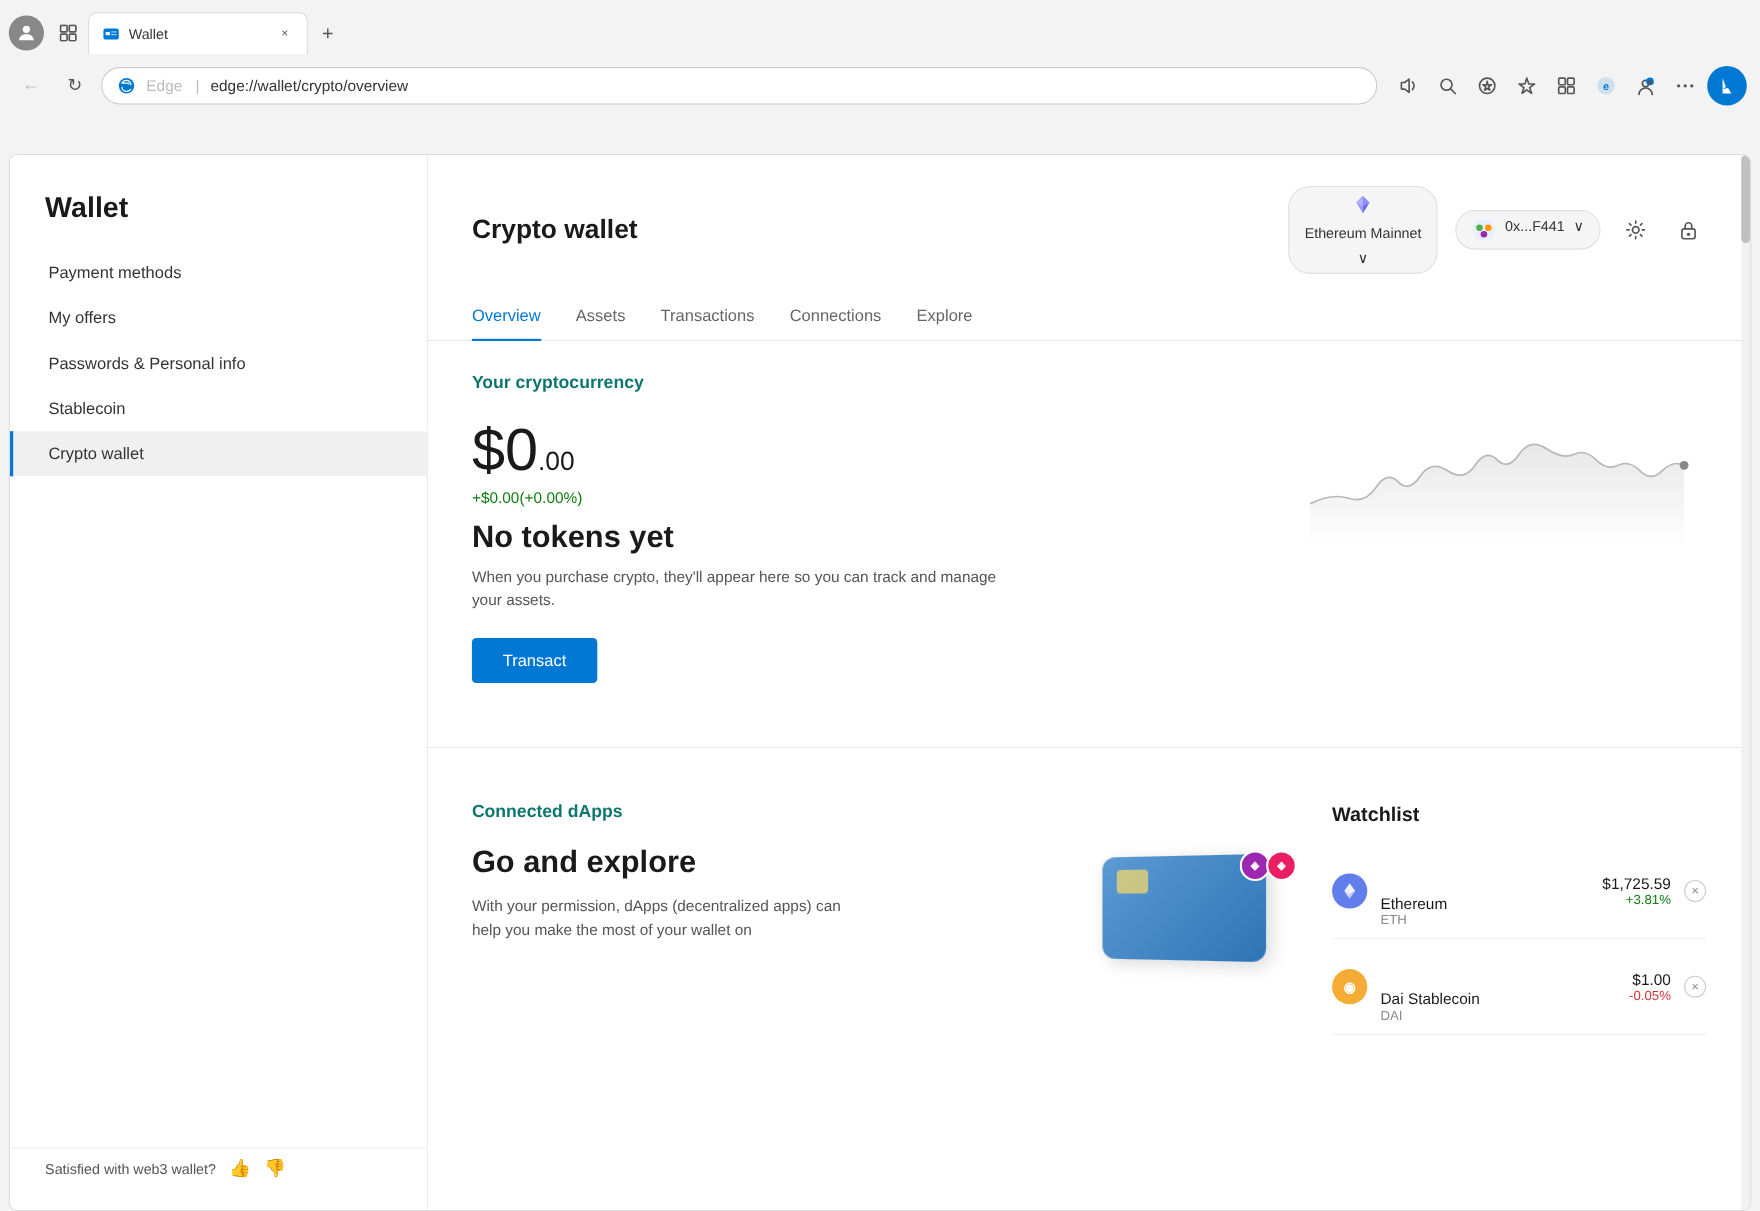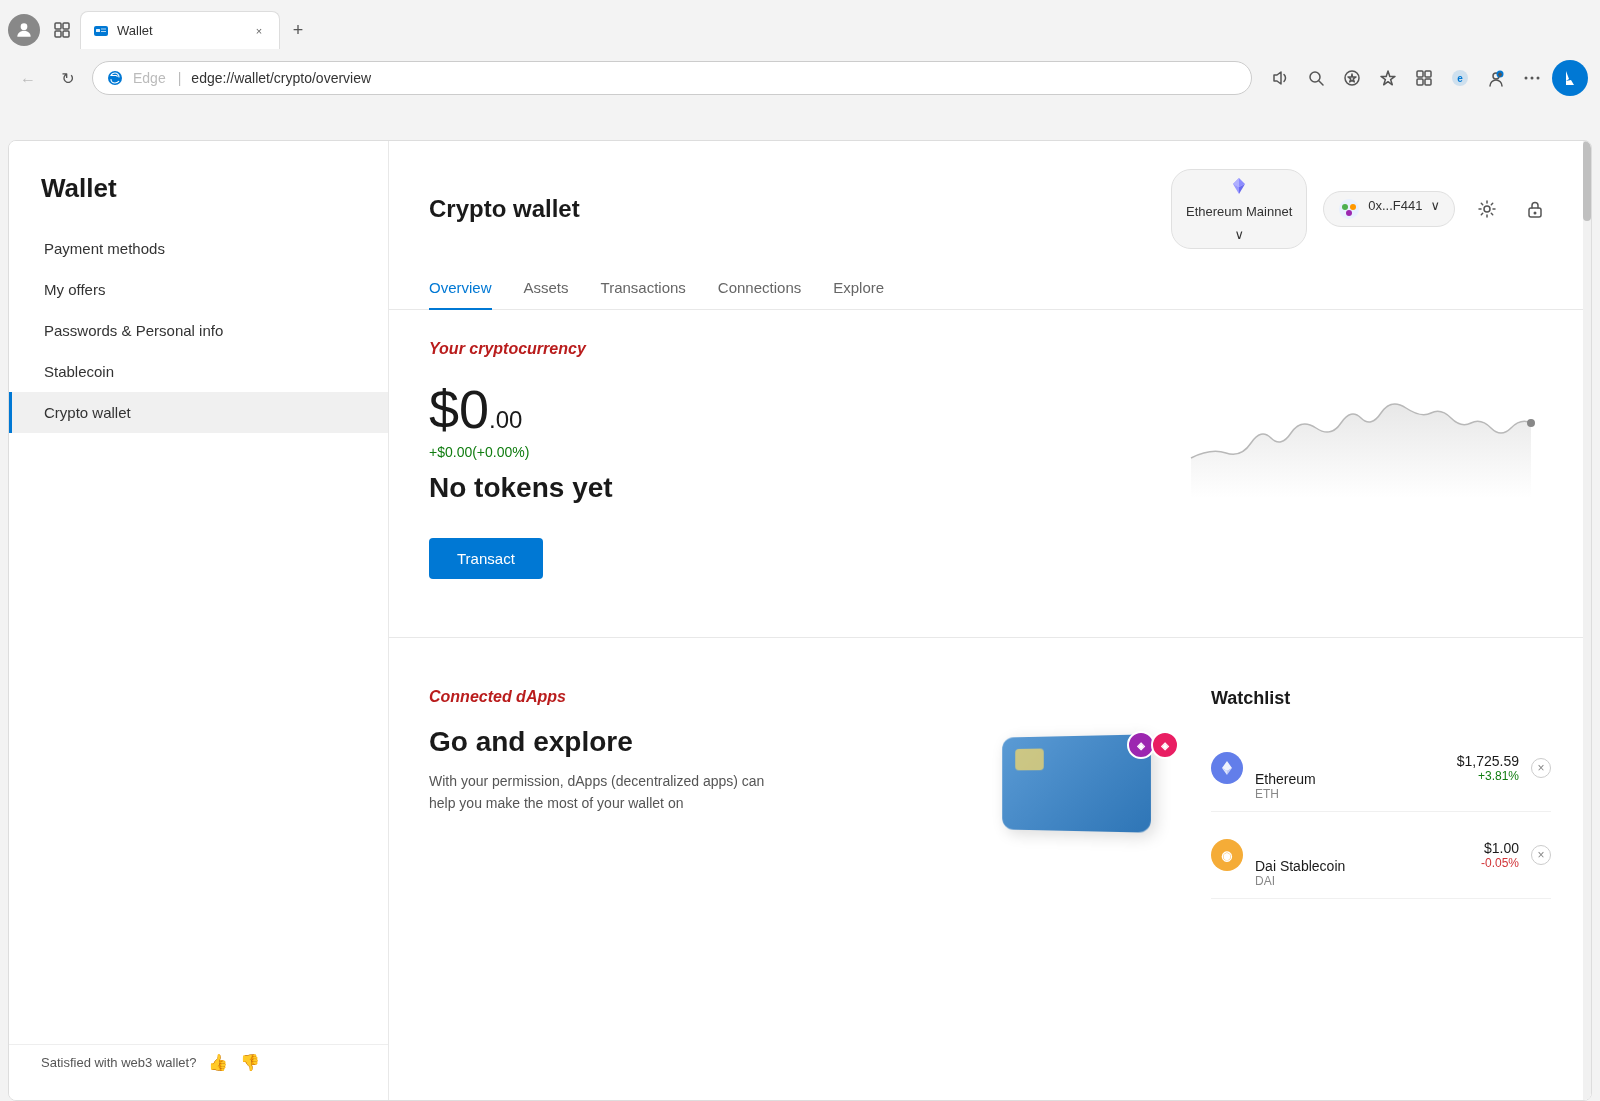--- a/index.html
+++ b/index.html
@@ -50,21 +50,21 @@
     .account-selector { display: flex; gap: 8px; background: #f5f5f5; border: 1px solid #e0e0e0; border-radius: 20px; padding: 6px 14px; cursor: pointer; font-size: 13px; color: #333; }
     .header-icon-btn { width: 32px; height: 32px; display: flex; align-items: center; justify-content: center; cursor: pointer; color: #555; }
 
     
     .tabs-bar { display: flex; padding: 20px 40px 0 40px; gap: 32px; border-bottom: 1px solid #e8e8e8; }
     .tab-item { padding: 10px 0 12px 0; font-size: 15px; color: #666; cursor: pointer; border-bottom: 2px solid transparent; margin-bottom: -1px; }
     .tab-item.active { color: #0078d4; border-bottom: 2px solid #0078d4; font-weight: 500; }
 
     
     .content-area { padding: 30px 40px; }
-    .section-title { font-size: 16px; font-weight: 600; color: #b91c1c; margin-bottom: 20px; font-style: italic; }
+    .section-title { font-size: 16px; font-weight: 600; color: #0f766e; margin-bottom: 20px; }
 
     
     .balance-section { display: flex; justify-content: space-between; align-items: flex-start; margin-bottom: 8px; }
     .balance-left { }
     .no-tokens { font-size: 28px; font-weight: 600; color: #1a1a1a; margin: 12px 0 10px 0; }
     .no-tokens-desc { font-size: 14px; color: #555; max-width: 500px; line-height: 1.5; }
     .transact-btn { background: #0078d4; color: #fff; border: none; border-radius: 4px; padding: 12px 28px; font-size: 15px; font-weight: 500; cursor: pointer; margin-top: 24px; }
 
     
     .chart-area { position: relative; width: 380px; height: 130px; }
@@ -286,20 +286,21 @@
       <div class="section-title">Your cryptocurrency</div>
 
       <div class="balance-section">
         <div class="balance-left">
           <div style="display:flex;align-items:baseline;gap:0;">
             <span style="font-size:54px;font-weight:300;color:#1a1a1a;">$0</span>
               <span style="font-size:24px;font-weight:400;color:#1a1a1a;vertical-align:super;">.00</span>
           </div>
           <div style="font-size:14px;color:#107c10;margin-top:4px;">+$0.00(+0.00%)</div>
           <div class="no-tokens">No tokens yet</div>
+          <div class="no-tokens-desc">When you purchase crypto, they'll appear here so you can track and manage your assets.</div>
           <button class="transact-btn">Transact</button>
         </div>
 
         <div class="chart-area">
           <svg width="380" height="140" viewBox="0 0 380 140">
             <defs>
               <linearGradient id="chartGrad" x1="0" y1="0" x2="0" y2="1">
                 <stop offset="0%" stop-color="#d0d0d0" stop-opacity="0.5"></stop>
                 <stop offset="100%" stop-color="#d0d0d0" stop-opacity="0"></stop>
               </linearGradient>

